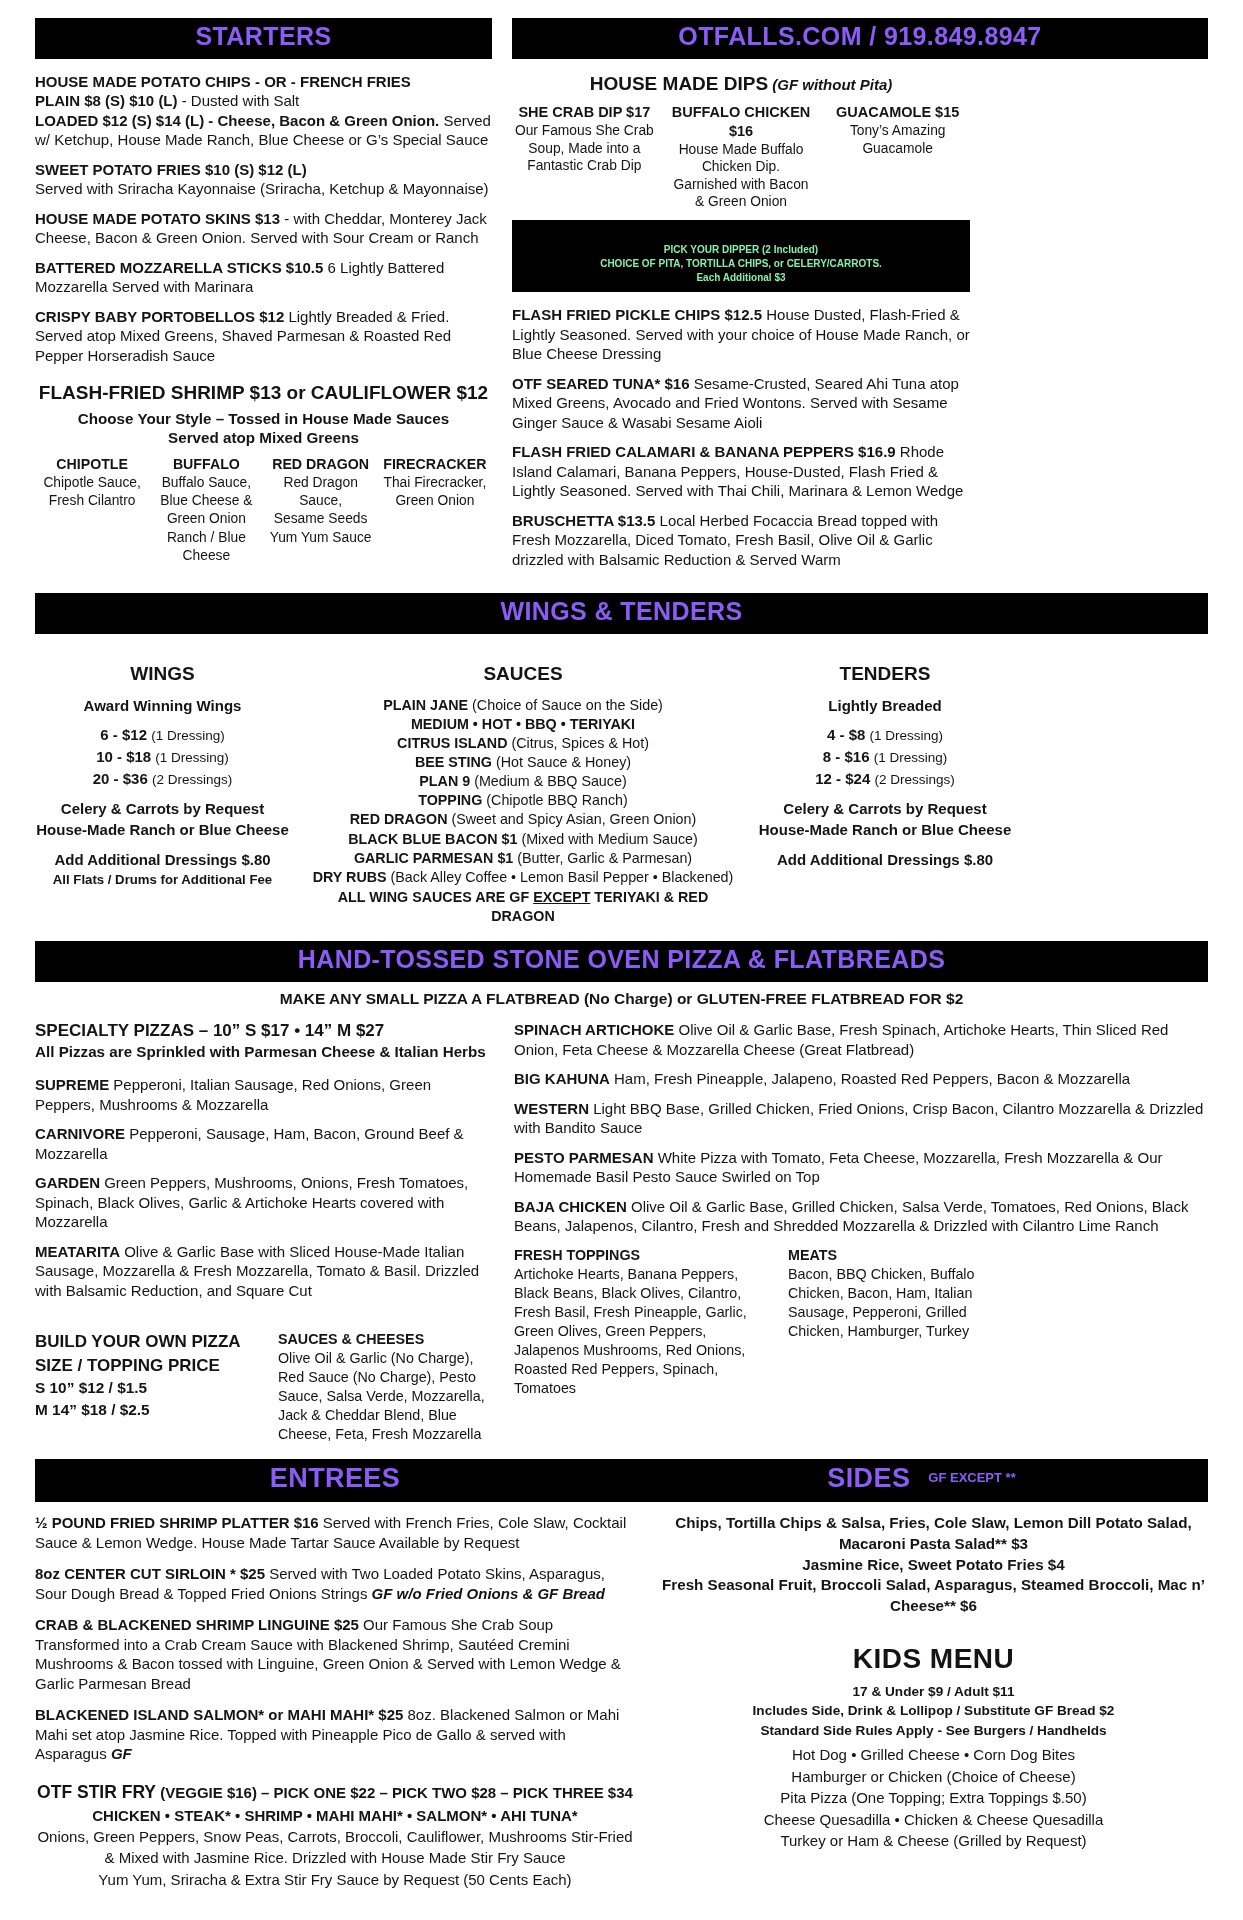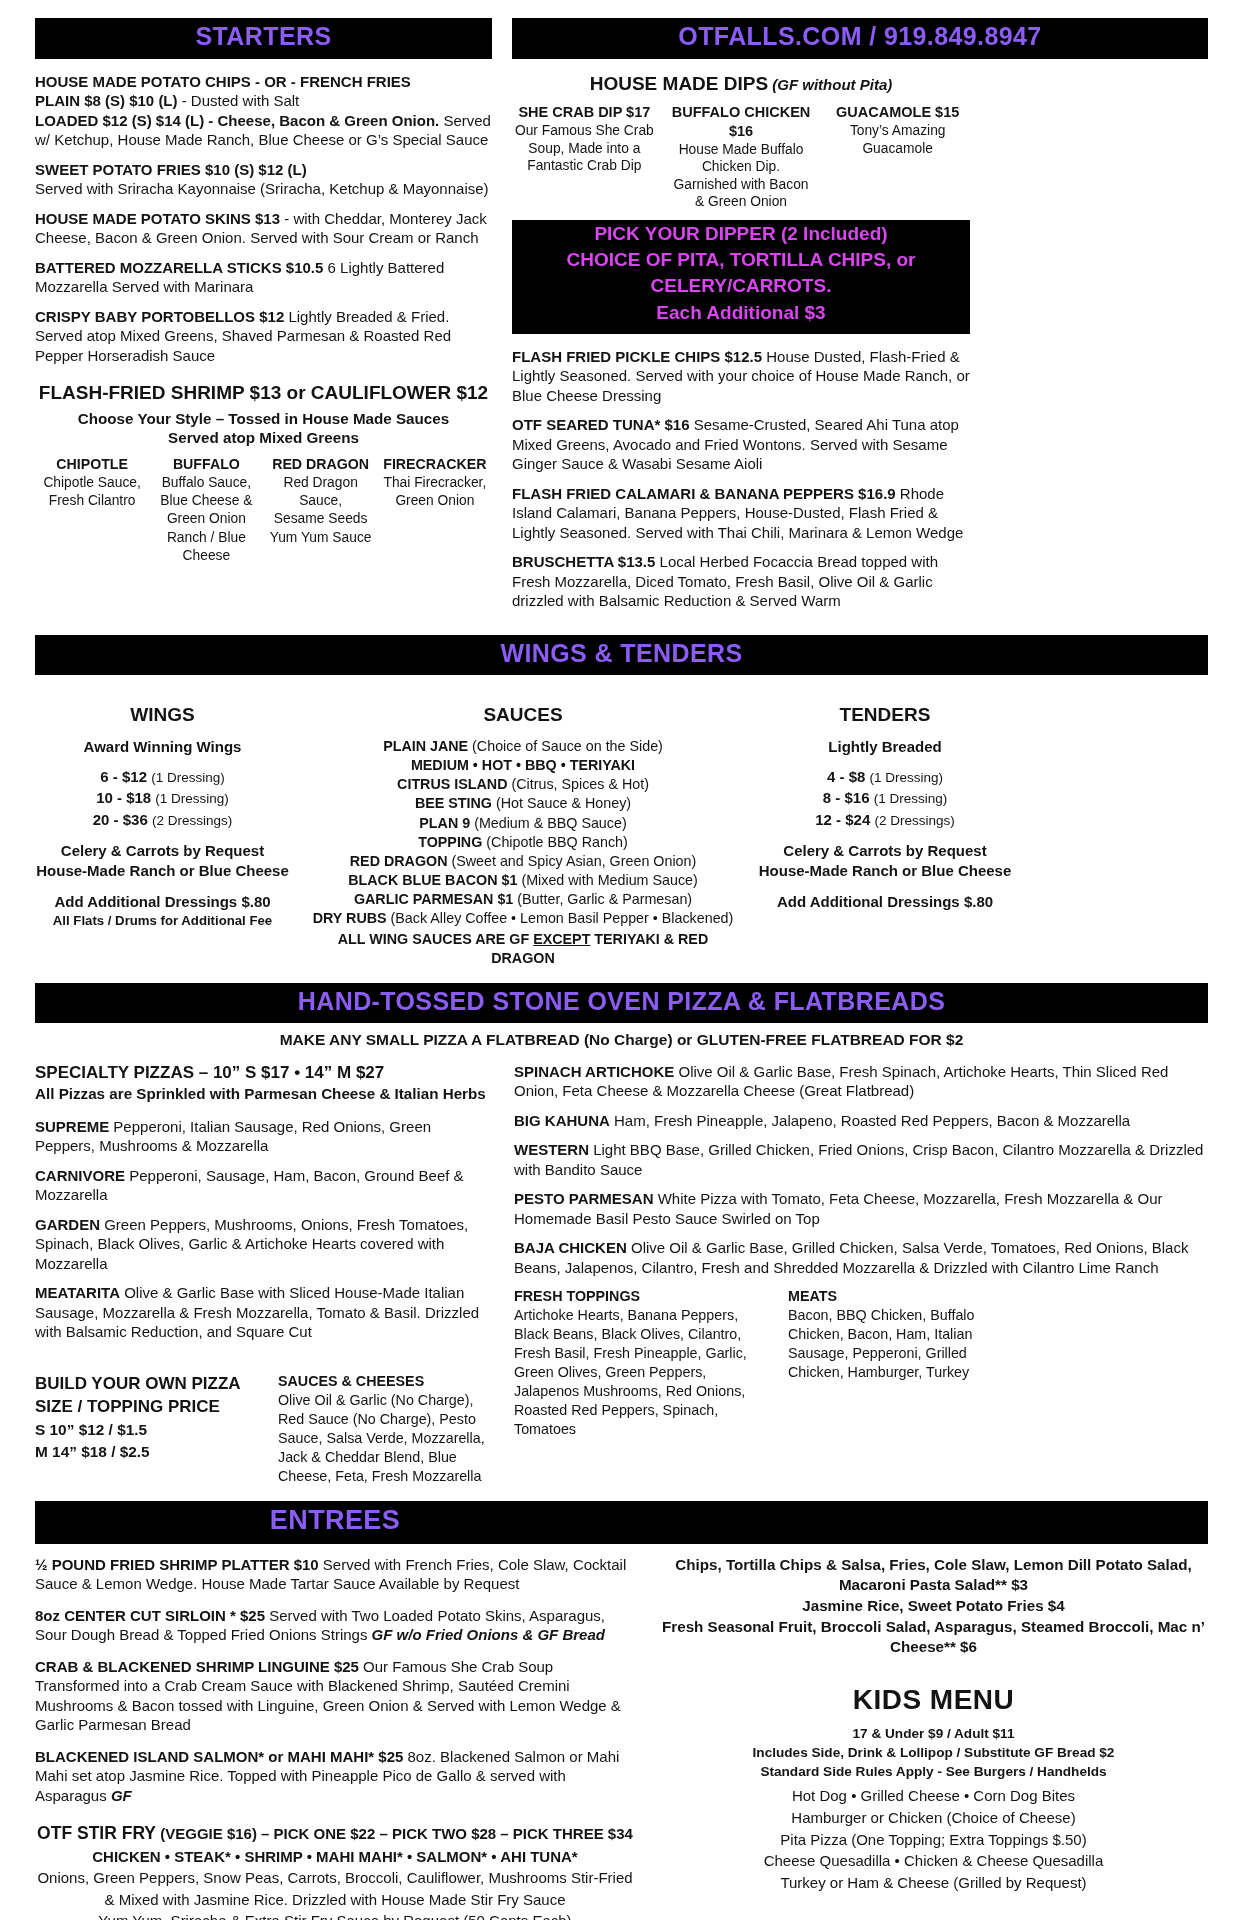--- a/index.html
+++ b/index.html
@@ -27,21 +27,21 @@
 .ff-styles{display:flex;margin-top:7px}
 .ff-style{flex:1;text-align:center;font-size:13.8px;line-height:1.32}
 .ff-style-name{font-size:14.2px}
 
 .dips-title{margin-bottom:7px}
 .dips-big{font-size:19px}
 .dips-cols{display:flex;gap:12px;margin-bottom:9px}
 .dip{flex:1}
 .dip-name{font-size:14.5px}
 .dip-desc{font-size:13.8px;line-height:1.27}
-.dipper{background:#000;color:#d946ef;padding:1px 4px 8px;margin:2px 0 13px;font-size:19px;line-height:1.38;text-align:center}
+.dipper{background:#000;color:#86efac;padding:23px 4px 8px;margin:2px 0 13px;font-size:10px;line-height:1.38;text-align:center}
 
 .wt-row{display:flex;padding-top:28px}
 .wt-h{font-size:19px;font-weight:700;margin-bottom:9px}
 .wt-wings{width:255px}
 .wt-sauces{width:430px;margin-left:18px}
 .wt-tenders{width:266px;margin-left:14px}
 .wt-tagline{margin-bottom:9px}
 .size-line{font-size:15px;line-height:1.45}
 .wt-note{margin-top:10px;line-height:1.37}
 .sm2{font-size:13.2px}
@@ -293,28 +293,29 @@
           </div>
         </div>
       </div>
 
     </div>
   </section>
 
   <section class="ent-section">
     <div class="bar split">
       <div class="split-l">ENTREES</div>
+      <div class="split-r"><span>SIDES</span><span class="gf-small">GF EXCEPT **</span></div>
     </div>
 
     <div class="row ent-row">
 
       <div class="ent-col">
         <div>
 
-        <p class="item"><span class="b">½ POUND FRIED SHRIMP PLATTER  $10</span>  <span>Served with French Fries, Cole Slaw, Cocktail Sauce &amp; Lemon Wedge.  House Made Tartar Sauce Available by Request</span> </p>
+        <p class="item"><span class="b">½ POUND FRIED SHRIMP PLATTER  $16</span>  <span>Served with French Fries, Cole Slaw, Cocktail Sauce &amp; Lemon Wedge.  House Made Tartar Sauce Available by Request</span> </p>
             <p class="item"><span class="b">8oz CENTER CUT SIRLOIN *  $25</span>  <span>Served with Two Loaded Potato Skins, Asparagus, Sour Dough Bread &amp; Topped Fried Onions Strings</span> <span class="bi">GF w/o Fried Onions &amp;  GF Bread</span></p>
             <p class="item"><span class="b">CRAB &amp; BLACKENED SHRIMP LINGUINE  $25</span>  <span>Our Famous She Crab Soup Transformed into a Crab Cream Sauce with Blackened Shrimp, Sautéed Cremini Mushrooms &amp; Bacon tossed with Linguine, Green Onion &amp; Served with Lemon Wedge &amp; Garlic Parmesan Bread</span> </p>
             <p class="item"><span class="b">BLACKENED ISLAND SALMON* or MAHI MAHI*   $25</span>  <span>8oz. Blackened Salmon or Mahi Mahi set atop Jasmine Rice.  Topped with Pineapple Pico de Gallo &amp; served with Asparagus</span> <span class="bi">GF</span></p>
           </div>
         <div class="stirfry center">
           <div><span class="b sf-big">OTF STIR FRY</span>  <span class="b">(VEGGIE $16) – PICK ONE $22 – PICK TWO $28 – PICK THREE $34</span></div>
           <div class="b">CHICKEN  •  STEAK*  •  SHRIMP  •  MAHI MAHI*  •  SALMON*  •  AHI TUNA*</div>
           <div>Onions, Green Peppers, Snow Peas, Carrots, Broccoli, Cauliflower, Mushrooms Stir-Fried &amp; Mixed with Jasmine Rice.  Drizzled with House Made Stir Fry Sauce</div>
           <div>Yum Yum, Sriracha &amp; Extra Stir Fry Sauce by Request (50 Cents Each)</div>
         </div>

